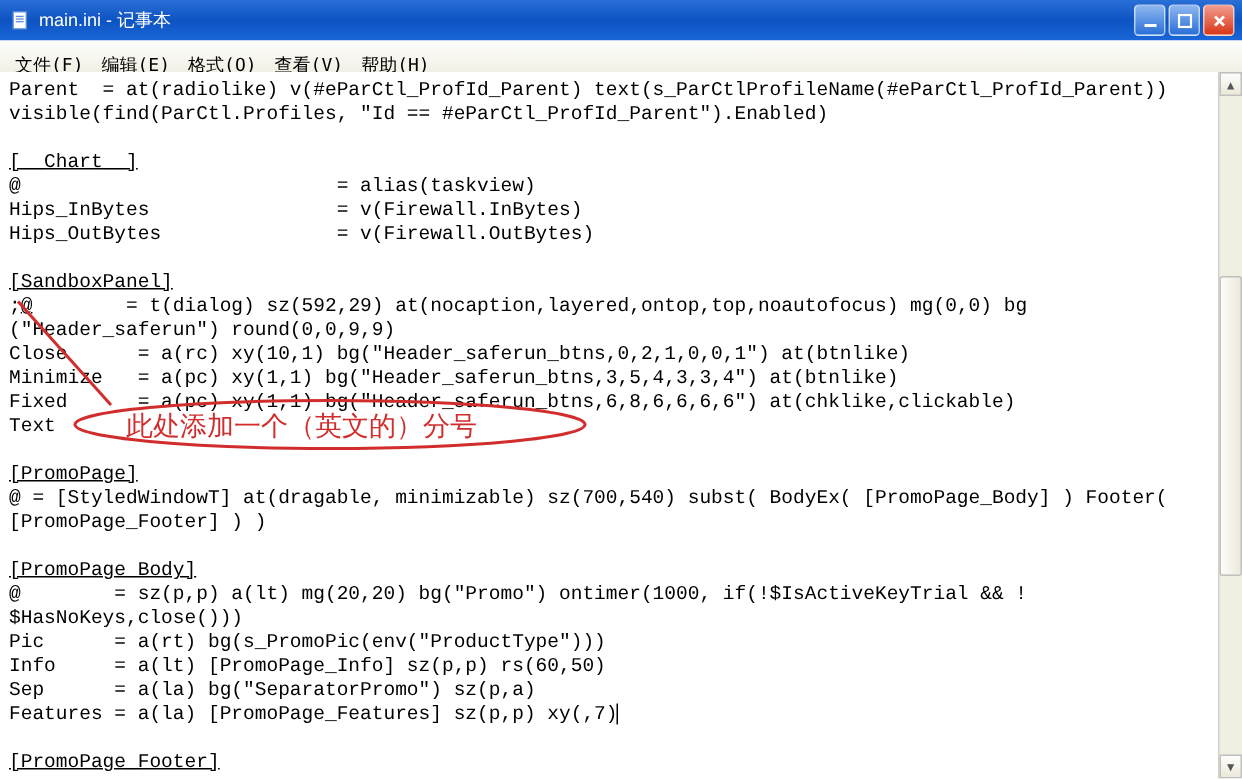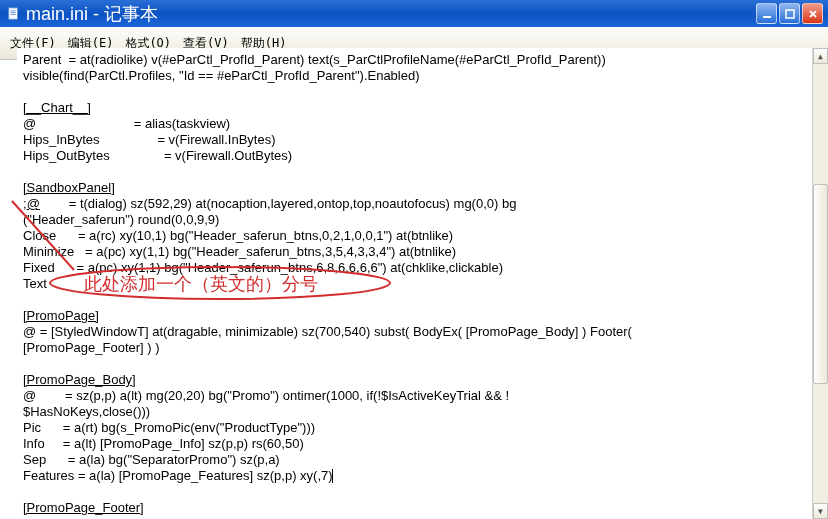--- a/index.html
+++ b/index.html
@@ -1,31 +1,31 @@
 <!DOCTYPE html>
 <html><head>
 <meta charset="utf-8">
 <style>
   * { margin: 0; padding: 0; box-sizing: border-box; }
   body { width: 828px; height: 519px; font-family: "SimSun", "宋体", monospace; background: #fff; overflow: hidden; position: relative; }
   
-  .titlebar { height: 27px; background: linear-gradient(to bottom, #2a6fd6 0%, #0d53c2 50%, #1a66d8 100%); display: flex; align-items: center; padding: 0 2px; color: #fff; font-size: 18px; }
+  .titlebar { height: 27px; background: linear-gradient(to bottom, #2a6fd6 0%, #0d53c2 50%, #1a66d8 100%); display: flex; align-items: center; padding: 0 2px; color: #fff; font-size: 12px; }
   .titlebar-icon { width: 16px; height: 16px; margin: 0 4px; display: flex; align-items: center; justify-content: center; }
   .titlebar-icon svg { width: 14px; height: 14px; }
   .titlebar-text { flex: 1; font-family: "SimSun", sans-serif; white-space: pre; }
   .titlebar-buttons { display: flex; gap: 2px; padding-right: 3px; }
   .tb-btn { width: 21px; height: 21px; border-radius: 3px; display: flex; align-items: center; justify-content: center; font-family: sans-serif; font-size: 10px; font-weight: bold; border: 1px solid rgba(255,255,255,0.6); }
   .tb-min { background: linear-gradient(to bottom, #8db6f0, #2a6fd6); color: #fff; }
   .tb-max { background: linear-gradient(to bottom, #8db6f0, #2a6fd6); color: #fff; }
   .tb-close { background: linear-gradient(to bottom, #f09b8d, #d93615); color: #fff; }
   
   .menubar { height: 21px; background: linear-gradient(to bottom, #fdfdfd, #ece9d8); display: flex; align-items: center; padding: 16px 4px; font-size: 12px; border-bottom: 1px solid #c0c0c0; }
   .menu-item { padding: 2px 6px; cursor: default; }
   
-  .editor { position: absolute; top: 48px; left: 0; right: 0; bottom: 0; background: #fff; padding: 4px 6px; font-family: Liberation Sans, sans-serif; font-size: 13px; line-height: 16px; white-space: pre; overflow: hidden; margin-left: 17px; }
+  .editor { position: absolute; top: 48px; left: 0; right: 0; bottom: 0; background: #fff; padding: 4px 6px; font-family: Liberation Mono, monospace; font-size: 13px; line-height: 16px; white-space: pre; overflow: hidden; }
   .editor-line { height: 16px; }
   .text-cursor { display: inline-block; width: 1px; height: 14px; background: #000; vertical-align: text-bottom; margin-left: -1px; }
   
   .scrollbar-v { position: absolute; top: 48px; right: 0; bottom: 0; width: 16px; background: #f1efe2; border-left: 1px solid #d4d0c8; }
   .sb-btn { width: 15px; height: 16px; background: linear-gradient(to bottom,#fdfdfd,#ece9d8); border: 1px solid #c0c0c0; display: flex; align-items: center; justify-content: center; font-size: 8px; color: #555; }
   .sb-thumb { width: 15px; background: linear-gradient(to right,#fdfdfd,#ece9d8); border: 1px solid #c0c0c0; border-radius: 2px; }
   
   .annot-svg { position: absolute; pointer-events: none; }
 </style>
 </head>

